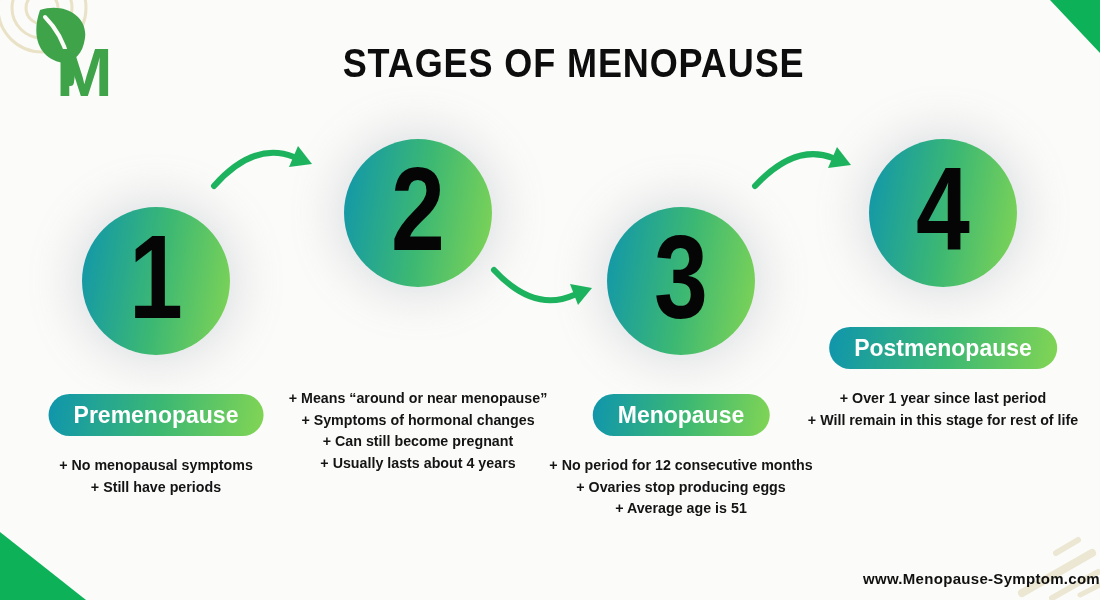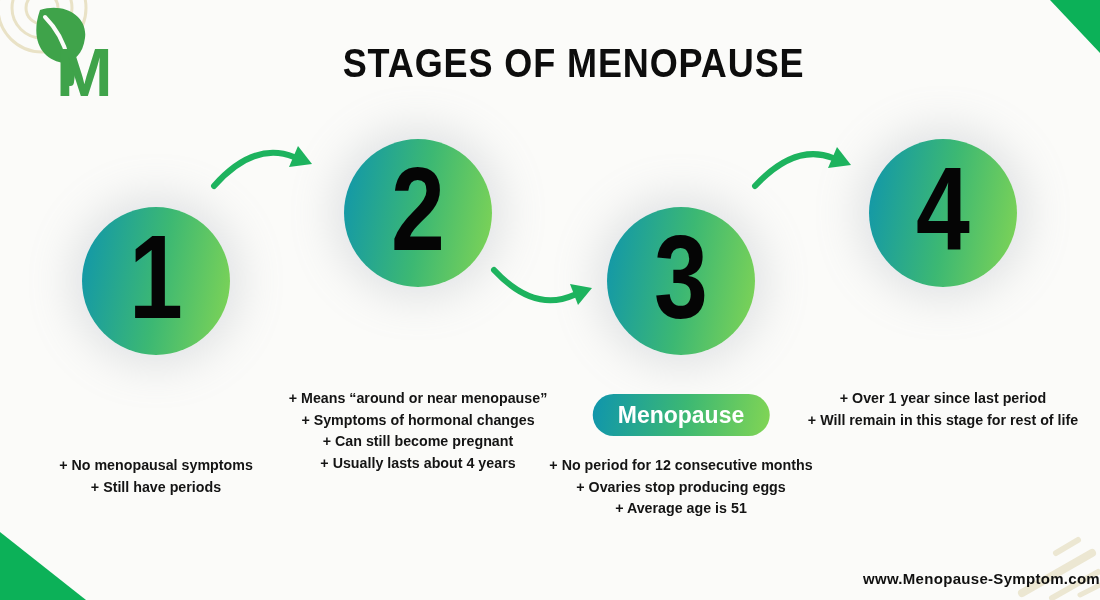--- a/index.html
+++ b/index.html
@@ -123,20 +123,21 @@
     </svg>
     <span class="logo-m">M</span>
   </div>
 
   <h1 class="title"><span>STAGES OF MENOPAUSE</span></h1>
 
   <section class="stage stage-pos-1 low">
     <div class="circle">
       <span class="num">1</span>
     </div>
+    <div class="pill">Premenopause</div>
     <div class="bullets">
       <p>+ No menopausal symptoms</p>
       <p>+ Still have periods</p>
     </div>
   </section>
 
   <section class="stage stage-pos-2 high">
     <div class="circle">
       <span class="num">2</span>
     </div>
@@ -157,20 +158,21 @@
       <p>+ No period for 12 consecutive months</p>
       <p>+ Ovaries stop producing eggs</p>
       <p>+ Average age is 51</p>
     </div>
   </section>
 
   <section class="stage stage-pos-4 high">
     <div class="circle">
       <span class="num">4</span>
     </div>
+    <div class="pill">Postmenopause</div>
     <div class="bullets">
       <p>+ Over 1 year since last period</p>
       <p>+ Will remain in this stage for rest of life</p>
     </div>
   </section>
 
   <svg class="arrows" width="1100" height="600" viewBox="0 0 1100 600">
     <g>
       <path d="M 214 186 Q 254 141 294 157" fill="none" stroke="#1db35e" stroke-width="6" stroke-linecap="round"></path>
       <polygon points="312,164 289,167 298,146" fill="#1db35e"></polygon>

